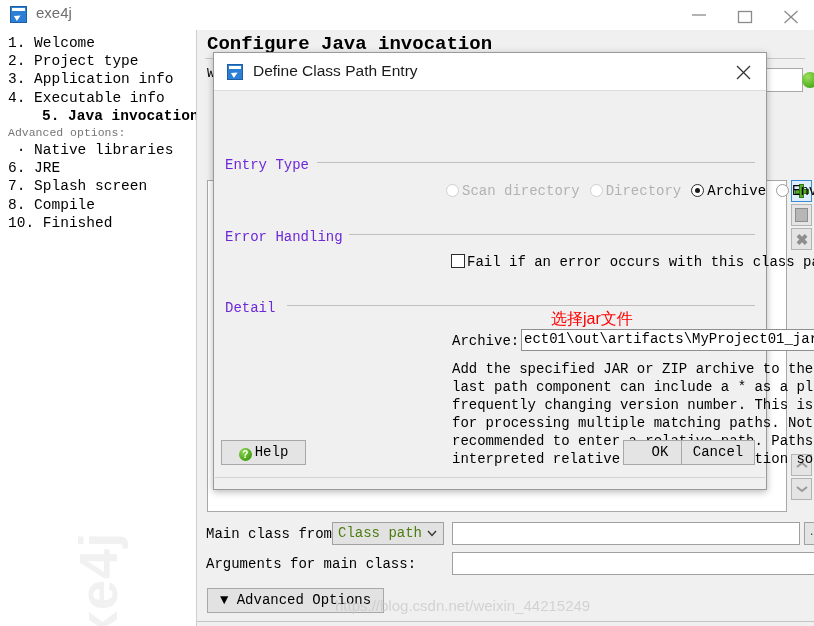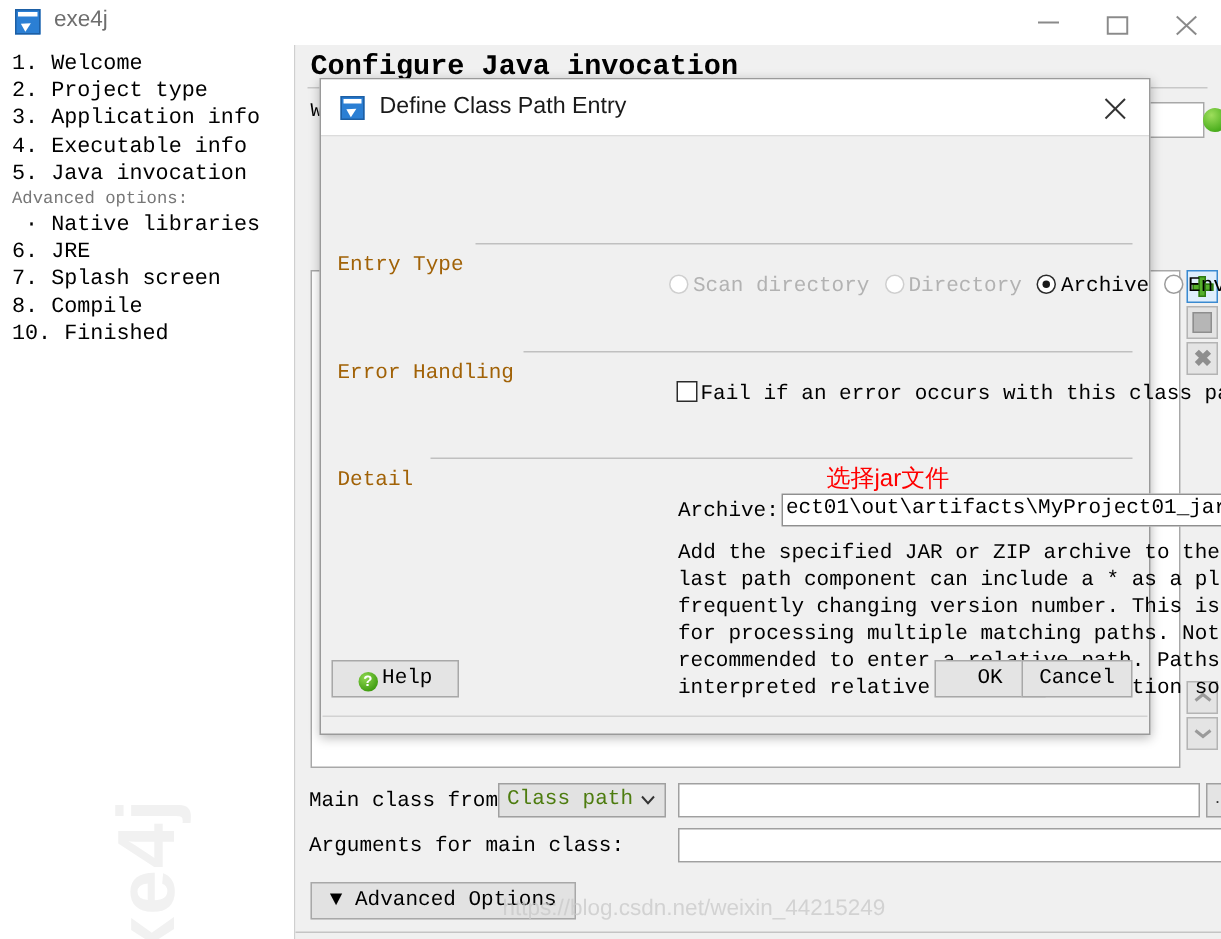--- a/index.html
+++ b/index.html
@@ -65,21 +65,21 @@
     overflow: hidden;
   }
   .steps {
     position: absolute; left: 8px; top: 4px;
     font-family: "Liberation Mono", "DejaVu Sans Mono", monospace;
     font-size: 14.5px;
     color: #000000;
     line-height: 18.2px;
   }
   .steps .step { white-space: pre; }
-  .steps .step.current { font-weight: normal; }
+  .steps .step.current { font-weight: bold; margin-left: 34px; }
   .steps .sub-head {
     white-space: pre;
     font-size: 11.5px;
     color: #777777;
     line-height: 16px;
   }
   .steps .sub-item { white-space: pre; }
   .sidebar-watermark {
     position: absolute;
     left: -2px; bottom: -6px;
@@ -286,23 +286,23 @@
   .dlg-close {
     position: absolute; right: 6px; top: 5px; width: 34px; height: 28px;
     color: #333333;
   }
   .dlg-close svg { position: absolute; left: 10px; top: 7px; }
 
   .group {
     position: absolute;
   }
   .group-title {
-    position: absolute; left: 0; top: 16px;
-    font-family: "Liberation Mono", "DejaVu Sans Mono", monospace;
-    font-size: 14px; color: #a16207;
+    position: absolute; left: 0; top: 4px;
+    font-family: "Liberation Mono", "DejaVu Sans Mono", monospace;
+    font-size: 14px; color: #6d28d9;
     background: #f0f0f0;
     padding-right: 6px;
     white-space: nowrap;
   }
   .group-rule {
     position: absolute; top: 9px; height: 1px; background: #c0c0c0;
   }
 
   .radio-row {
     position: absolute; left: 232px; top: 130px;

